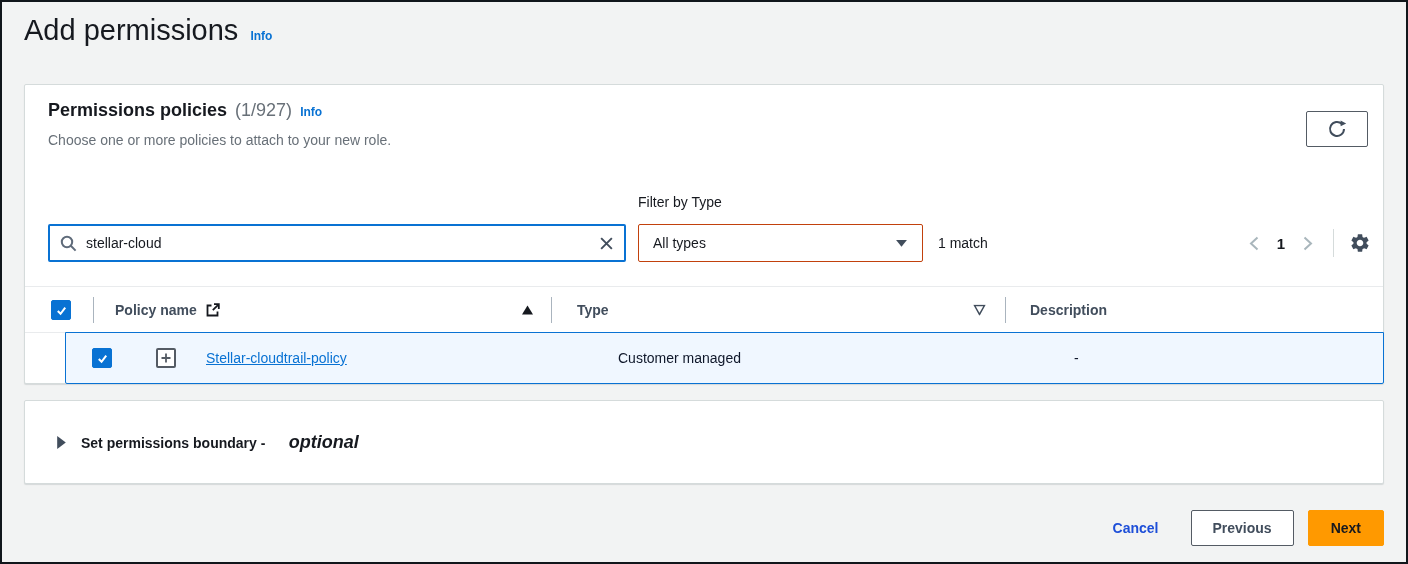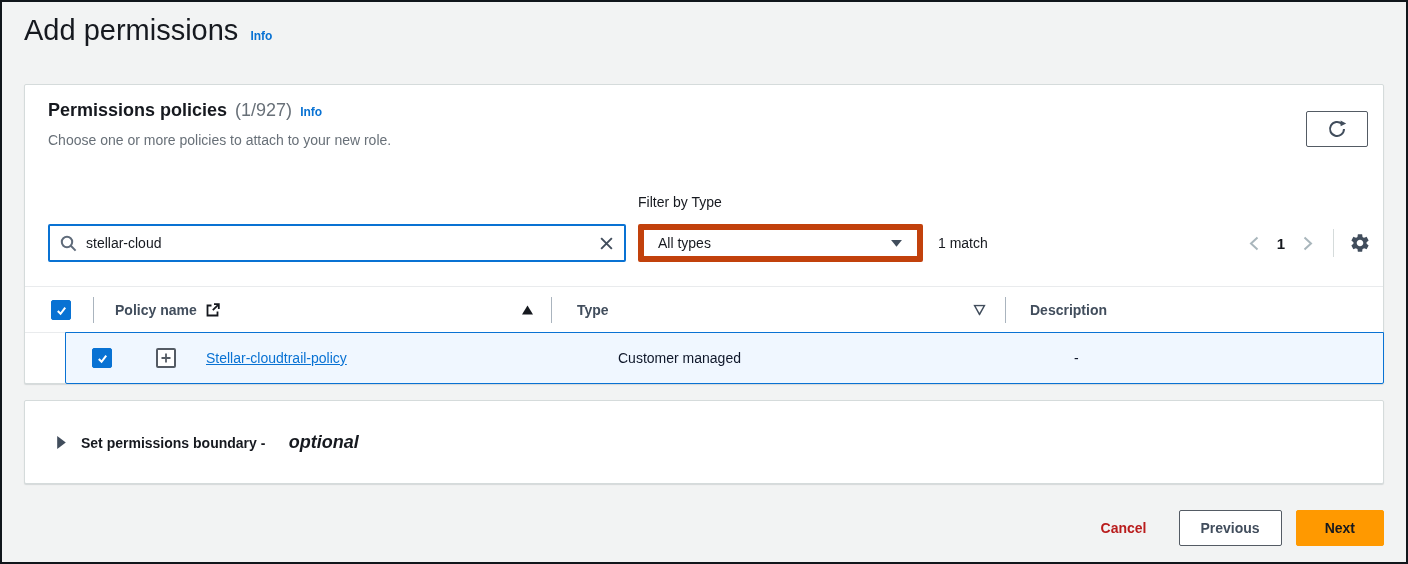--- a/index.html
+++ b/index.html
@@ -36,21 +36,21 @@
   
   .search-box { position:absolute; left:23px; top:139px; width:578px; height:38px;
     border:2px solid #0972d3; border-radius:2px; background:#fff;
     display:flex; align-items:center; padding:0 10px; gap:9px; }
   .search-input { flex:1; border:none; outline:none; background:transparent;
     font-family:inherit; font-size:14px; color:#16191f; height:100%; }
   .icon-btn { display:flex; align-items:center; cursor:pointer; }
 
   .filter-label { position:absolute; left:613px; top:109px; font-size:14px; color:#16191f; }
   .type-select { position:absolute; left:613px; top:139px; width:285px; height:38px;
-    border:6px solid #c2410c; border-radius:2px; background:#fff; font-size:14px; color:#16191f;
+    border:1px solid #c2410c; border-radius:2px; background:#fff; font-size:14px; color:#16191f;
     display:flex; align-items:center; justify-content:space-between; padding:0 14px; cursor:pointer; }
   .match-count { position:absolute; left:913px; top:139px; height:38px;
     display:flex; align-items:center; font-size:14px; color:#16191f; }
 
   .pager { position:absolute; right:12px; top:139px; height:38px; display:flex; align-items:center; gap:8px; }
   .page-chevron { display:flex; align-items:center; padding:0 5px; cursor:default; }
   .page-num { font-size:15px; font-weight:700; color:#16191f; padding:0 5px; cursor:pointer; }
   .pager-divider { width:1px; height:28px; background:#d5dbdb; margin:0 7px; }
 
   
@@ -74,23 +74,23 @@
 
   
   .boundary-head { display:flex; align-items:center; height:100%; padding-left:31px; gap:14px; cursor:pointer; }
   .boundary-title { font-size:14px; font-weight:700; color:#16191f; }
   .boundary-optional { font-size:18px; font-weight:700; font-style:italic; color:#16191f; margin-left:19px; }
 
   
   .footer-actions { position:absolute; right:22px; top:508px; display:flex; align-items:center; gap:14px; }
   .btn { height:36px; display:flex; align-items:center; font-size:14px; font-weight:700;
     border-radius:2px; cursor:pointer; }
-  .btn-link { color:#b91c1c; padding:0 18px; border:none; background:transparent; }
+  .btn-link { color:#1d4ed8; padding:0 18px; border:none; background:transparent; }
   .btn-normal { background:#fff; border:1px solid #545b64; color:#414d5c; padding:0 21px; }
-  .btn-primary { background:#ff9900; border:1px solid #ff9900; color:#16191f; padding:0 28px; }
+  .btn-primary { background:#ff9900; border:1px solid #ff9900; color:#16191f; padding:0 22px; }
 </style>
 </head>
 <body>
 
 <div class="page-header">
   <span class="page-title">Add permissions</span>
   <span class="info-link">Info</span>
 </div>
 
 <div class="panel" id="policies-panel">

